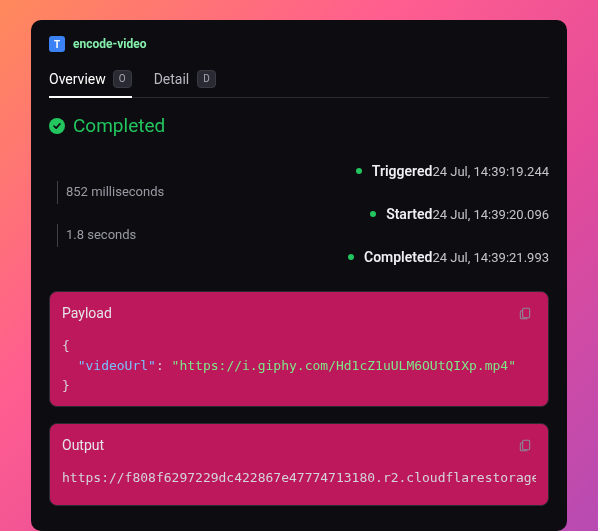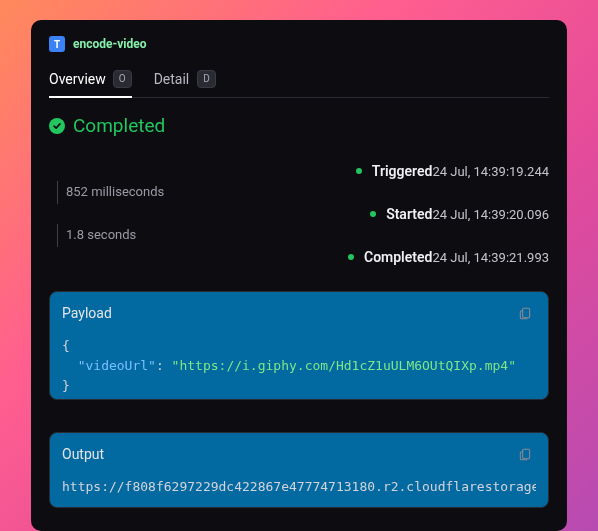--- a/index.html
+++ b/index.html
@@ -52,22 +52,22 @@
   .tl-left { display: flex; align-items: center; gap: 10px; }
   .tl-dot { width: 6px; height: 6px; border-radius: 50%; background: #22c55e; }
   .tl-label { font-size: 14px; font-weight: 600; color: #f0f0f3; }
   .tl-time { font-size: 13px; color: #c4c4cc; }
   .tl-dur {
     font-size: 13px; color: #9a9aa4;
     padding: 3px 0 5px 8px; margin-left: 8px;
     border-left: 1px solid #404040;
   }
   .card {
-    background: #0369a1; border: 1px solid #2a2a32; border-radius: 8px;
-    padding: 10px 12px 1px 12px; margin-bottom: 32px;
+    background: #be185d; border: 1px solid #2a2a32; border-radius: 8px;
+    padding: 10px 12px 8px 12px; margin-bottom: 16px;
   }
   .card-hd { display: flex; align-items: center; justify-content: space-between; margin-bottom: 10px; }
   .card-title { font-size: 14px; color: #e5e5e8; }
   .copy-btn {
     width: 22px; height: 22px; border-radius: 5px;
     display: inline-flex; align-items: center; justify-content: center;
     cursor: pointer; color: #8a8a94;
   }
   .code {
     font-family: ui-monospace, SFMono-Regular, Menlo, Consolas, monospace;

